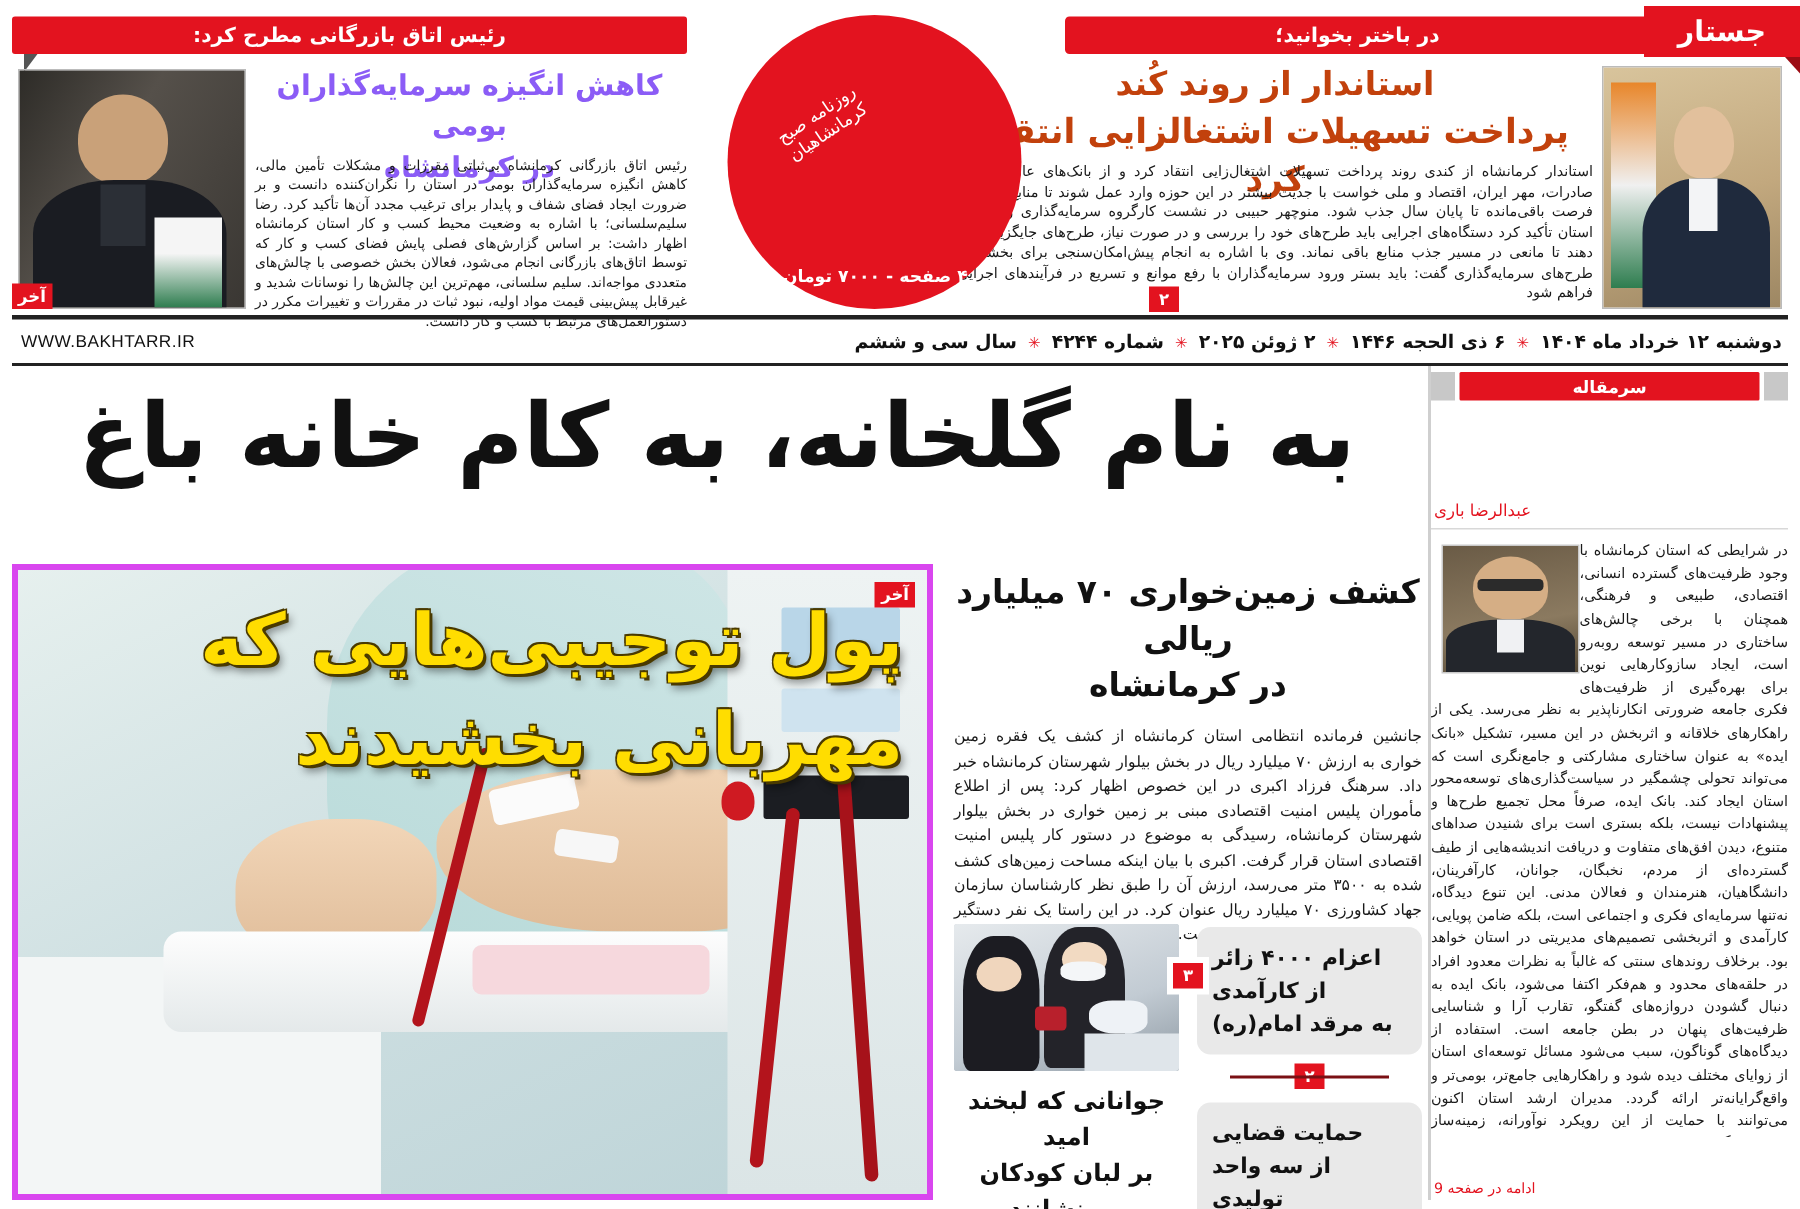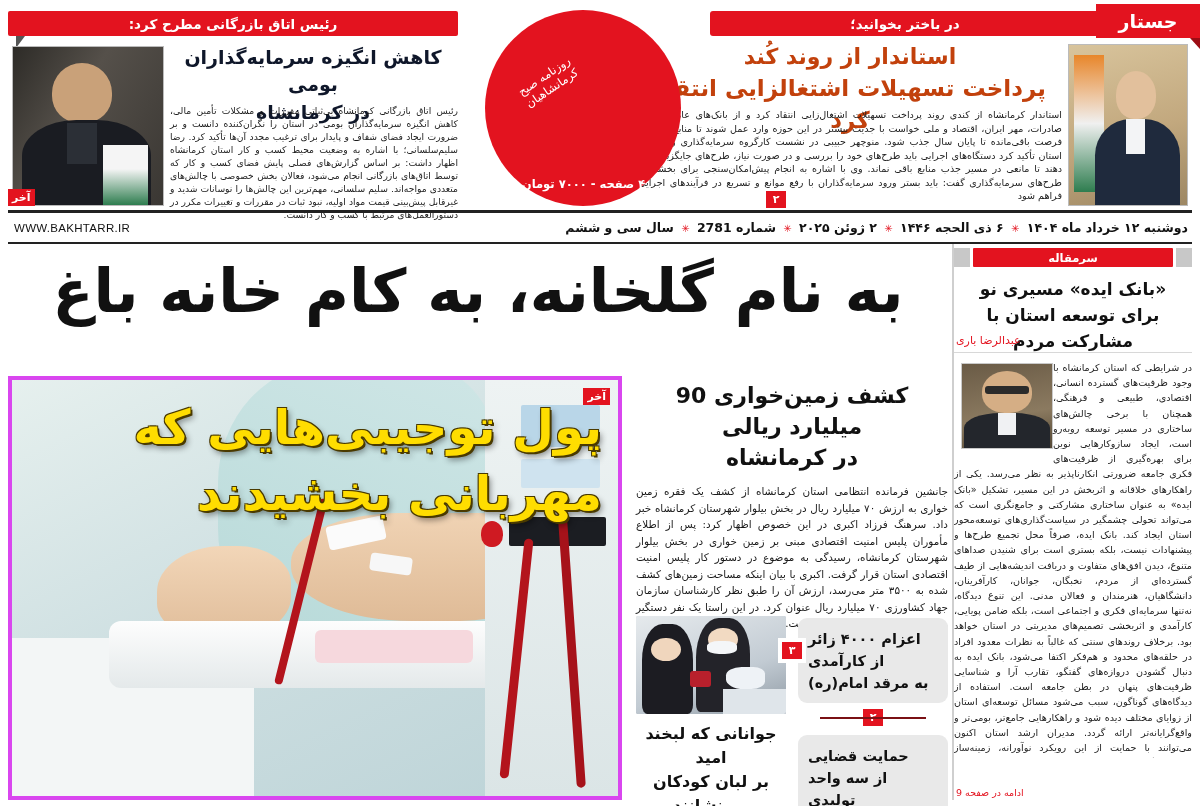--- a/index.html
+++ b/index.html
@@ -74,21 +74,21 @@
     position: absolute; top: 28px; left: 8px; width: 0; height: 0;
     border-right: 9px solid transparent; border-top: 12px solid #555;
   }
   .tl-photo {
     position: absolute; top: 38px; left: 4px; width: 152px; height: 160px;
     border: 1px solid #bbb; overflow: hidden;
     background: linear-gradient(180deg,#3a3732 0%,#56514a 100%);
   }
   .tl-head {
     position: absolute; top: 36px; left: 162px; width: 286px;
-    text-align: center; font-weight: bold; color: #0f172a;
+    text-align: center; font-weight: bold; color: #8b5cf6;
   }
   .tl-head .l1 { font-size: 19px; line-height: 27px; }
   .tl-head .l2 { font-size: 19px; line-height: 28px; }
   .tl-body {
     position: absolute; top: 96px; left: 162px; width: 288px;
     font-size: 9.2px; line-height: 13px; text-align: justify; color: #1a1a1a;
   }
   .tl-pagebadge { position: absolute; bottom: 2px; left: 0px; }
 
   
@@ -338,21 +338,21 @@
   <div class="rule-thick" style="top:210px;height:3px;"></div>
   <div class="dateline">
     <div class="site">WWW.BAKHTARR.IR</div>
     <div class="dates">
       <span>دوشنبه ۱۲ خرداد ماه ۱۴۰۴</span>
       <span class="sep">✳</span>
       <span>۶ ذی الحجه ۱۴۴۶</span>
       <span class="sep">✳</span>
       <span>۲ ژوئن ۲۰۲۵</span>
       <span class="sep">✳</span>
-      <span>شماره 2781</span>
+      <span>شماره ۴۲۴۴</span>
       <span class="sep">✳</span>
       <span>سال سی و ششم</span>
     </div>
   </div>
   <div class="rule-thick" style="top:242px;height:2px;"></div>
 
   <div class="main-col">
 
     <div class="hero-head">به نام گلخانه، به کام خانه باغ</div>
 
@@ -378,21 +378,21 @@
       </div>
       <div class="hero-overlay">
         <div>پول توجیبی‌هایی که</div>
         <div>مهربانی بخشیدند</div>
       </div>
       <div class="red-badge hero-badge">آخر</div>
     </div>
 
     <div class="sub-story">
       <div class="sub-head">
-        <div>کشف زمین‌خواری 90 میلیارد ریالی</div>
+        <div>کشف زمین‌خواری ۷۰ میلیارد ریالی</div>
         <div>در کرمانشاه</div>
       </div>
       <div class="sub-body">جانشین فرمانده انتظامی استان کرمانشاه از کشف یک فقره زمین خواری به ارزش ۷۰ میلیارد ریال در بخش بیلوار شهرستان کرمانشاه خبر داد. سرهنگ فرزاد اکبری در این خصوص اظهار کرد: پس از اطلاع مأموران پلیس امنیت اقتصادی مبنی بر زمین خواری در بخش بیلوار شهرستان کرمانشاه، رسیدگی به موضوع در دستور کار پلیس امنیت اقتصادی استان قرار گرفت. اکبری با بیان اینکه مساحت زمین‌های کشف شده به ۳۵۰۰ متر می‌رسد، ارزش آن را طبق نظر کارشناسان سازمان جهاد کشاورزی ۷۰ میلیارد ریال عنوان کرد. در این راستا یک نفر دستگیر و به مراجع قضایی معرفی شده است.</div>
       <div class="sub-divider">
         <span class="red-badge">۳</span>
       </div>
     </div>
 
     <div class="briefs">
       <div class="brief-card">
@@ -434,24 +434,20 @@
 
   <div class="sidebar">
     <div class="sb-divider-l"></div>
 
     <div class="sb-banner-row">
       <div class="sb-blk"></div>
       <div class="red-banner sb-banner">سرمقاله</div>
       <div class="sb-blk"></div>
     </div>
 
-    <div class="sb-head">
-      <div class="l1">«بانک ایده» مسیری نو</div>
-      <div class="l2">برای توسعه استان با مشارکت مردم</div>
-    </div>
 
     <div class="sb-author">عبدالرضا باری</div>
     <div class="sb-hr"></div>
 
     <div class="sb-body">
       <div class="sb-photo">
         <div class="portrait">
           <div class="pr-bg" style="background:linear-gradient(170deg,#6a5b46 0%,#8b7a60 60%,#534734 100%);"></div>
           <div class="pr-head" style="left:22%;top:8%;width:56%;height:50%;background:#d5ae85;"></div>
           <div style="position:absolute;left:26%;top:26%;width:48%;height:10%;background:#2b2b2b;border-radius:3px;"></div>

